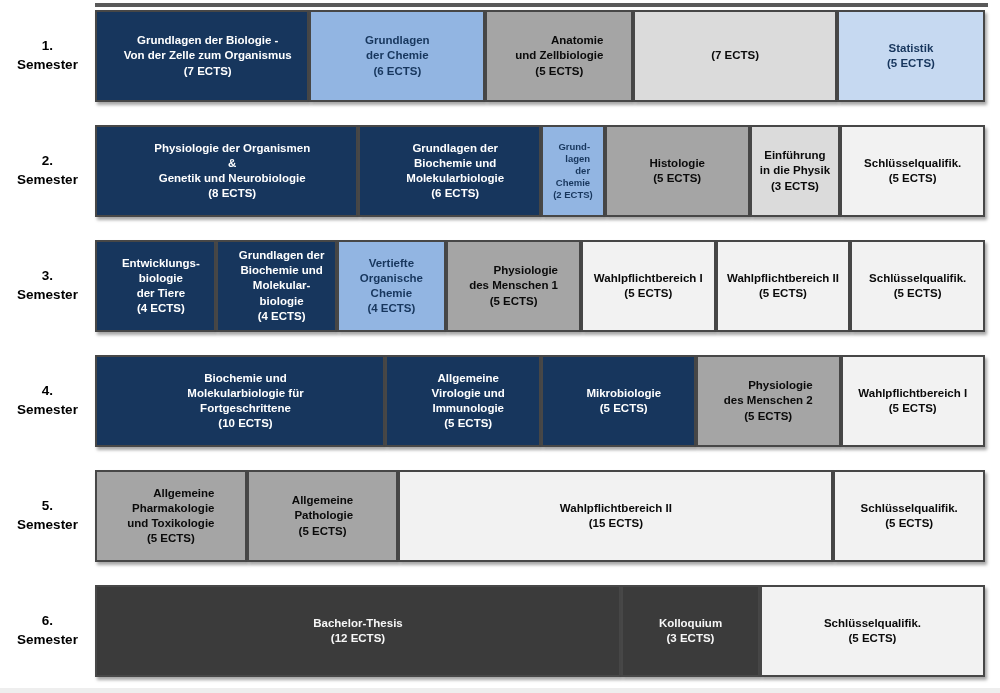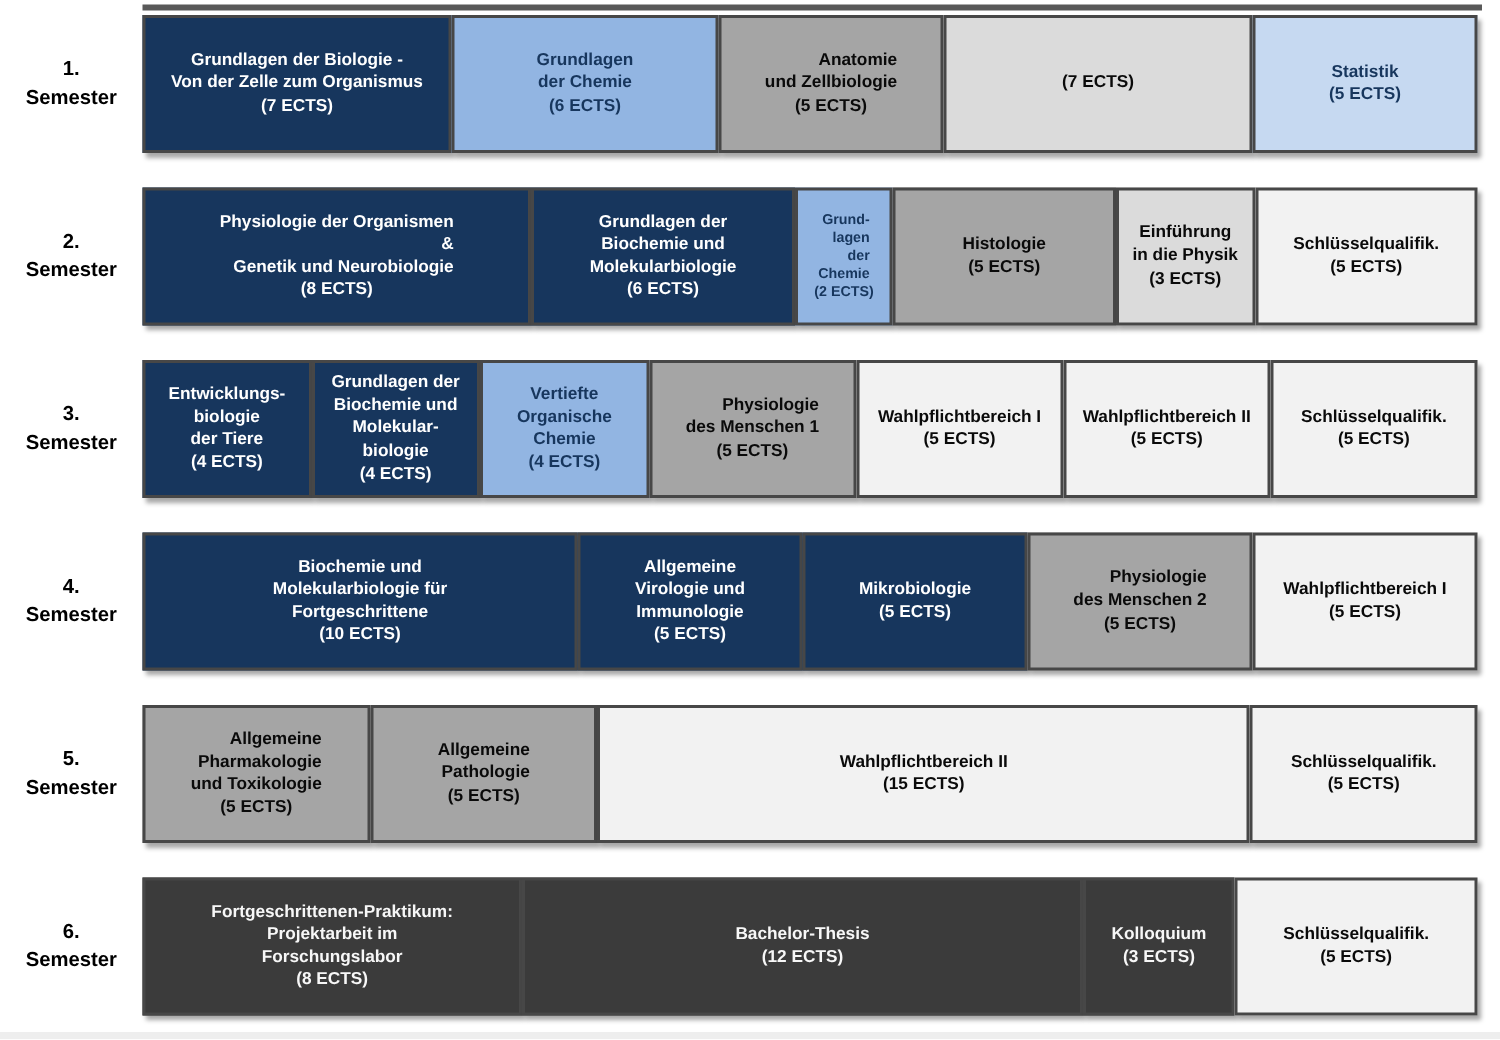--- a/index.html
+++ b/index.html
@@ -55,21 +55,21 @@
     justify-content: center;
     text-align: center;
     padding: 2px 3px;
     font-weight: bold;
     font-size: 11.5px;
     line-height: 1.32;
   }
   .block .title { white-space: pre-line; }
   .block.small { font-size: 9.5px; line-height: 1.28; text-align: right; }
   .block.italic .title, .block.italic .ects { }
-  .c-navy       { background: var(--navy);       color: #ffffff; }
+  .c-navy       { background: var(--navy);       color: #ffffff; padding-left: 14px; }
   .c-light_blue { background: var(--light_blue); color: var(--navy); }
   .c-pale_blue  { background: var(--pale_blue);  color: var(--navy); }
   .c-gray       { background: var(--gray);       color: #0a0a0a; text-align: right; }
   .c-light_gray { background: var(--light_gray); color: #0a0a0a; }
   .c-off_white  { background: var(--off_white);  color: #0a0a0a; }
   .c-dark       { background: var(--dark);       color: #f7f7f7; }
 </style>
 </head>
 <body>
 
@@ -101,21 +101,21 @@
           <div class="block c-pale_blue" style="flex-grow: 5;">
             <div class="title">Statistik</div>
             <div class="ects">(5 ECTS)</div>
           </div>
         </div>
       </div>
       <div class="semester-row">
         <div class="sem-label">2.
 Semester</div>
         <div class="blocks">
-          <div class="block c-navy" style="flex-grow: 9; text-align: right;">
+          <div class="block c-navy" style="flex-grow: 9;">
             <div class="title">Physiologie der Organismen
 &amp;
 Genetik und Neurobiologie</div>
             <div class="ects">(8 ECTS)</div>
           </div>
           <div class="block c-navy" style="flex-grow: 6;">
             <div class="title">Grundlagen der
 Biochemie und
 Molekularbiologie</div>
             <div class="ects">(6 ECTS)</div>
@@ -237,26 +237,20 @@
           <div class="block c-off_white italic" style="flex-grow: 5;">
             <div class="title">Schlüsselqualifik.</div>
             <div class="ects">(5 ECTS)</div>
           </div>
         </div>
       </div>
       <div class="semester-row">
         <div class="sem-label">6.
 Semester</div>
         <div class="blocks">
-          <div class="block c-dark" style="flex-grow: 8;">
-            <div class="title">Fortgeschrittenen-Praktikum:
-Projektarbeit im
-Forschungslabor</div>
-            <div class="ects">(8 ECTS)</div>
-          </div>
           <div class="block c-dark" style="flex-grow: 12;">
             <div class="title">Bachelor-Thesis</div>
             <div class="ects">(12 ECTS)</div>
           </div>
           <div class="block c-dark" style="flex-grow: 3;">
             <div class="title">Kolloquium</div>
             <div class="ects">(3 ECTS)</div>
           </div>
           <div class="block c-off_white italic" style="flex-grow: 5;">
             <div class="title">Schlüsselqualifik.</div>

